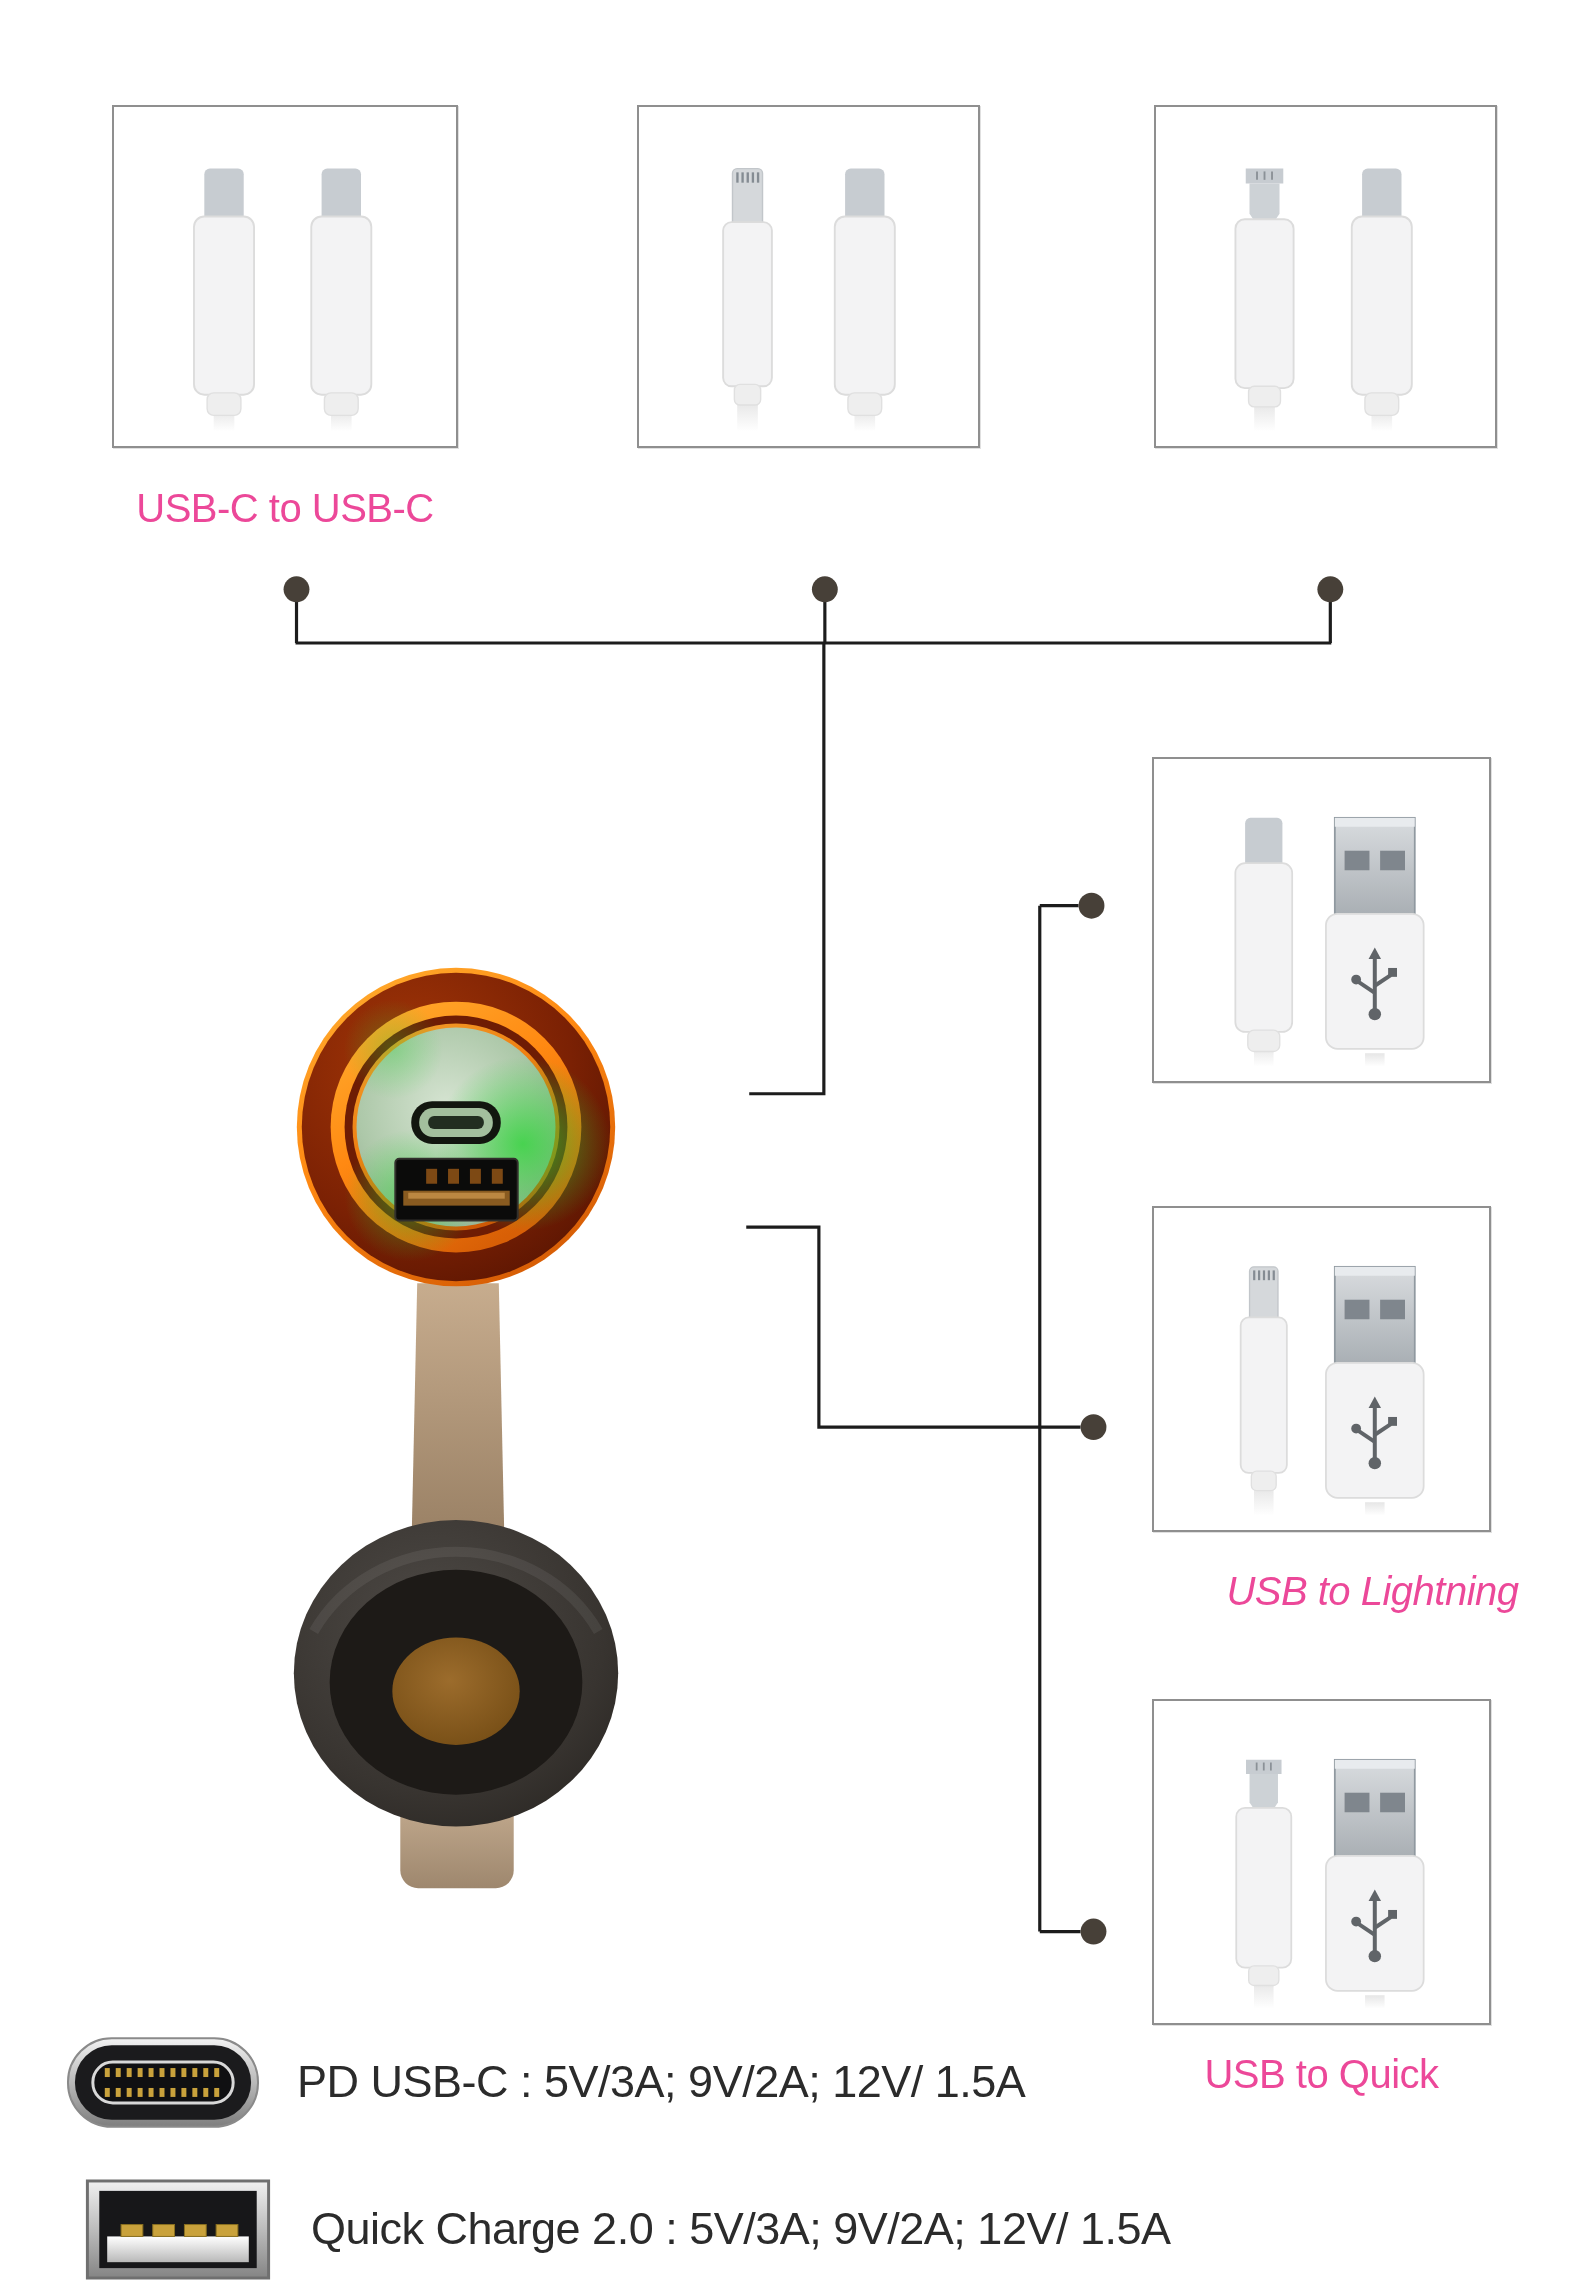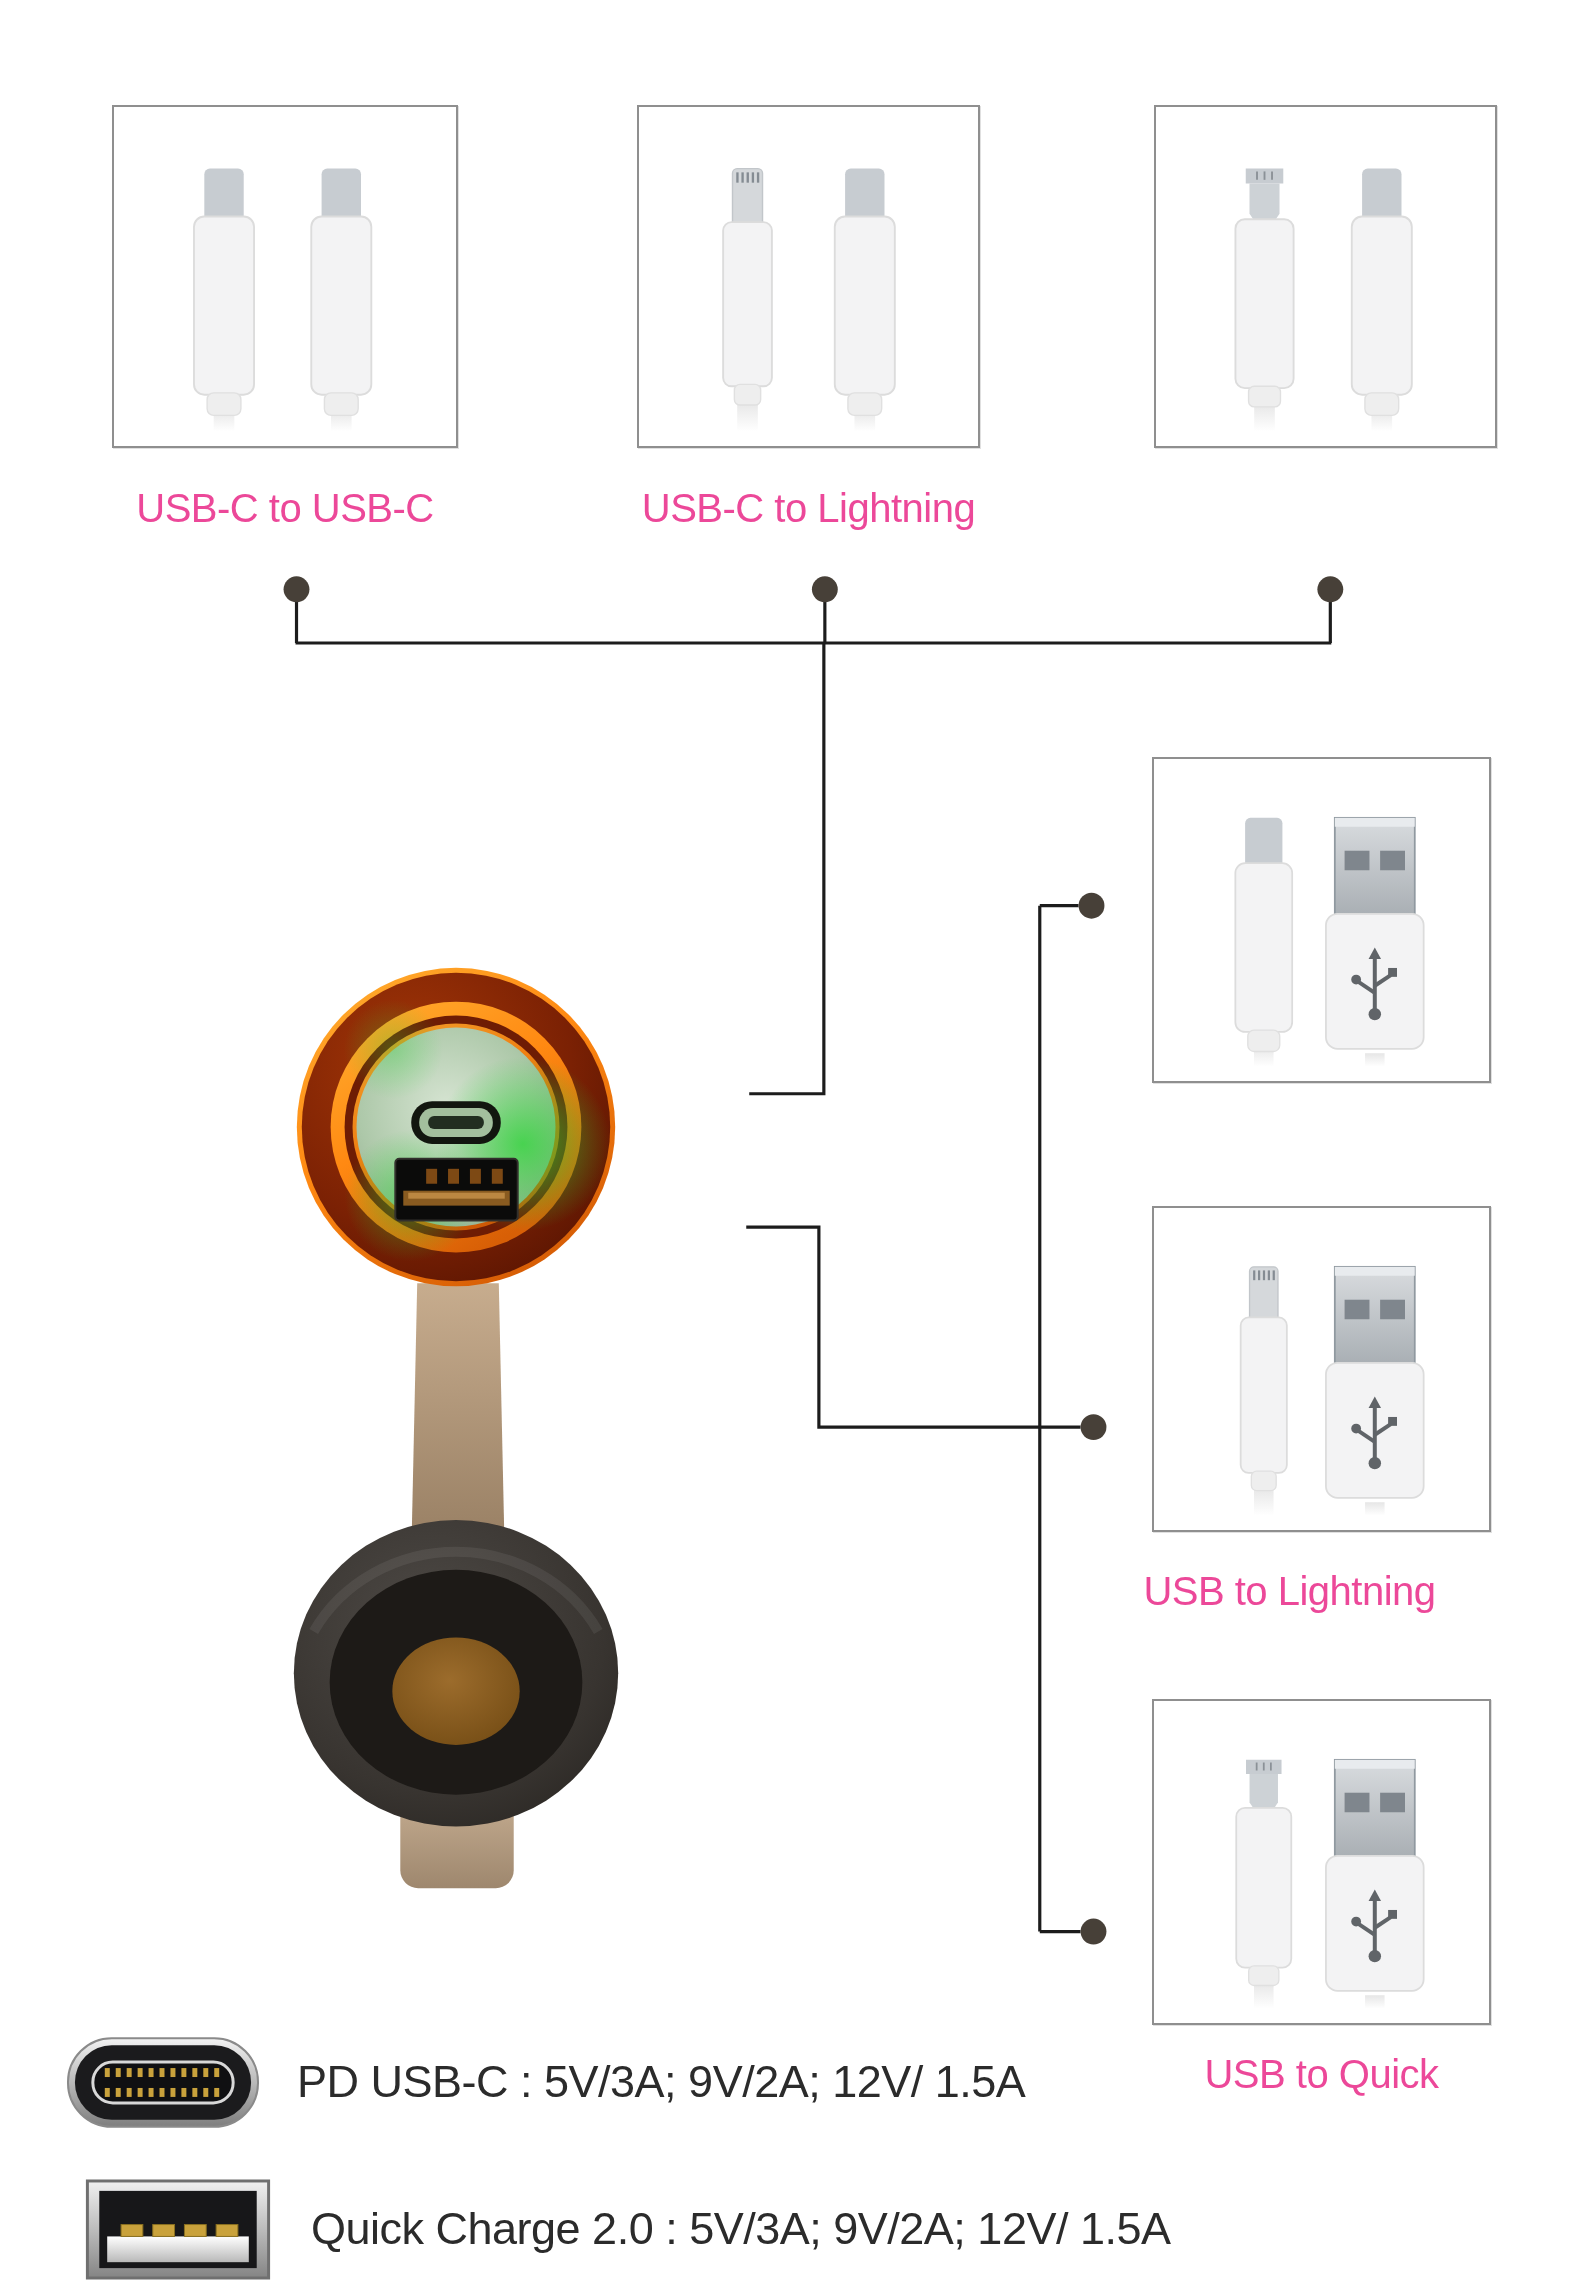--- a/index.html
+++ b/index.html
@@ -13,21 +13,21 @@
   #box-t2{left:1154px;top:105px;width:343px;height:343px;}
   #box-r0{left:1152px;top:757px;width:339px;height:326px;}
   #box-r1{left:1152px;top:1206px;width:339px;height:326px;}
   #box-r2{left:1152px;top:1699px;width:339px;height:326px;}
   .lbl{position:absolute;font-size:40px;line-height:48px;color:#ec4899;text-align:center;
        letter-spacing:-0.5px;white-space:nowrap;}
   #lbl-t0{left:112px;top:484px;width:346px;}
   #lbl-t1{left:637px;top:484px;width:343px;}
   #lbl-t2{left:1154px;top:484px;width:343px;}
   #lbl-r0{left:1152px;top:1111px;width:339px;}
-  #lbl-r1{left:1120px;top:1567px;width:339px;}
+  #lbl-r1{left:1203px;top:1567px;width:339px;font-style:italic;}
   #lbl-r2{left:1152px;top:2050px;width:339px;}
   .overlay{position:absolute;left:0;top:0;width:1592px;height:2289px;pointer-events:none;}
   .charger{position:absolute;left:239px;top:935px;width:438px;height:985px;}
   .spec-icon{position:absolute;}
   #spec-icon-0{left:65px;top:2035px;width:196px;height:95px;}
   #spec-icon-1{left:85px;top:2179px;width:186px;height:101px;}
   .spec-text{position:absolute;font-size:45px;line-height:52px;color:#2b2b2b;
              letter-spacing:-0.5px;white-space:nowrap;}
   #spec-text-0{left:297px;top:2056px;}
   #spec-text-1{left:311px;top:2203px;}
@@ -110,21 +110,20 @@
           <path d="M 89 71 h 32 v 32 l -4 6 h -24 l -4 -6 z" fill="#cdd2d6"></path>
           <rect x="74" y="109" width="62" height="180" rx="10" fill="#f3f3f4" stroke="#dcdcdc" stroke-width="2"></rect>
           <rect x="88" y="287" width="34" height="22" rx="6" fill="#eeeeee" stroke="#e0e0e0" stroke-width="1.5"></rect>
           <rect x="219" y="312" width="22" height="23" fill="url(#cgt2)"></rect>
           <rect x="209" y="55" width="42" height="58" rx="6" fill="#c7ccd1"></rect>
           <rect x="198" y="106" width="64" height="190" rx="11" fill="#f3f3f4" stroke="#dcdcdc" stroke-width="2"></rect>
           <rect x="212" y="294" width="36" height="24" rx="7" fill="#eeeeee" stroke="#e0e0e0" stroke-width="1.5"></rect>
         </svg></div>
   </div>
   <div class="lbl" id="lbl-t0">USB-C to USB-C</div>
-  <div class="lbl" id="lbl-t1">USB-C to Lightning</div>
 
   <div class="pbox" id="box-r0">
     <div class="cable-art"><svg viewBox="0 0 340 340" width="100%" height="100%" preserveAspectRatio="xMidYMid meet">
           <defs>
             <linearGradient id="cgr0" x1="0" y1="0" x2="0" y2="1">
               <stop offset="0" stop-color="#e6e6e6"></stop>
               <stop offset="1" stop-color="#ffffff"></stop>
             </linearGradient>
             <linearGradient id="mgr0" x1="0" y1="0" x2="0" y2="1">
               <stop offset="0" stop-color="#d9dcdf"></stop>

